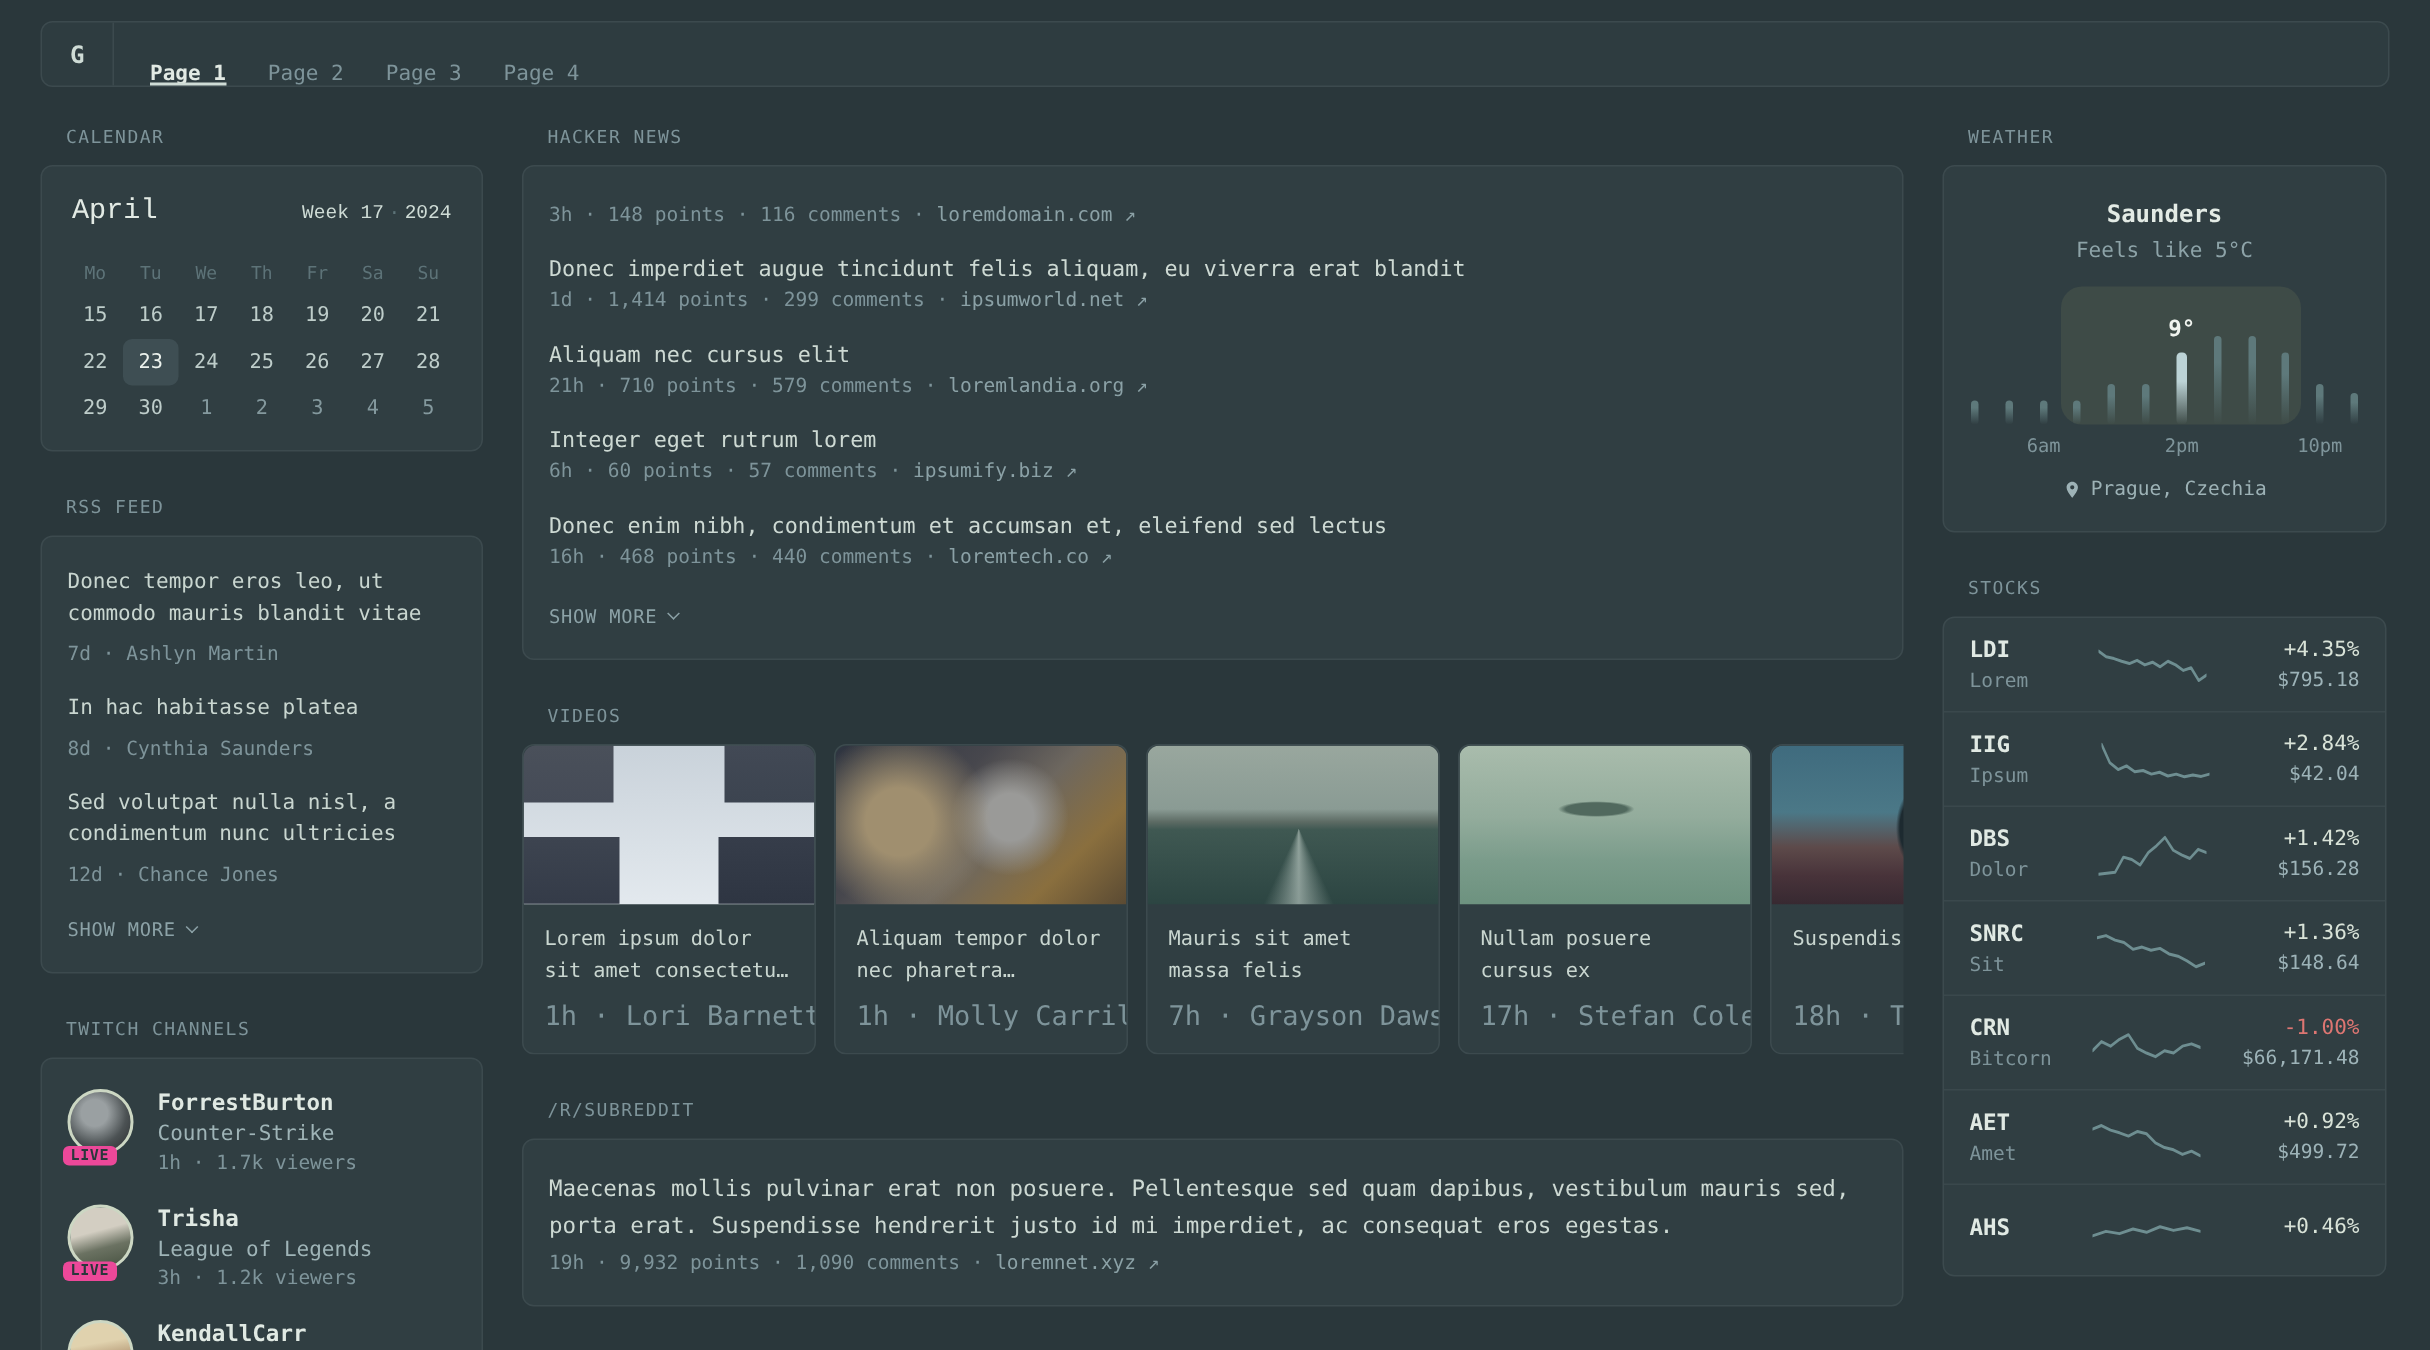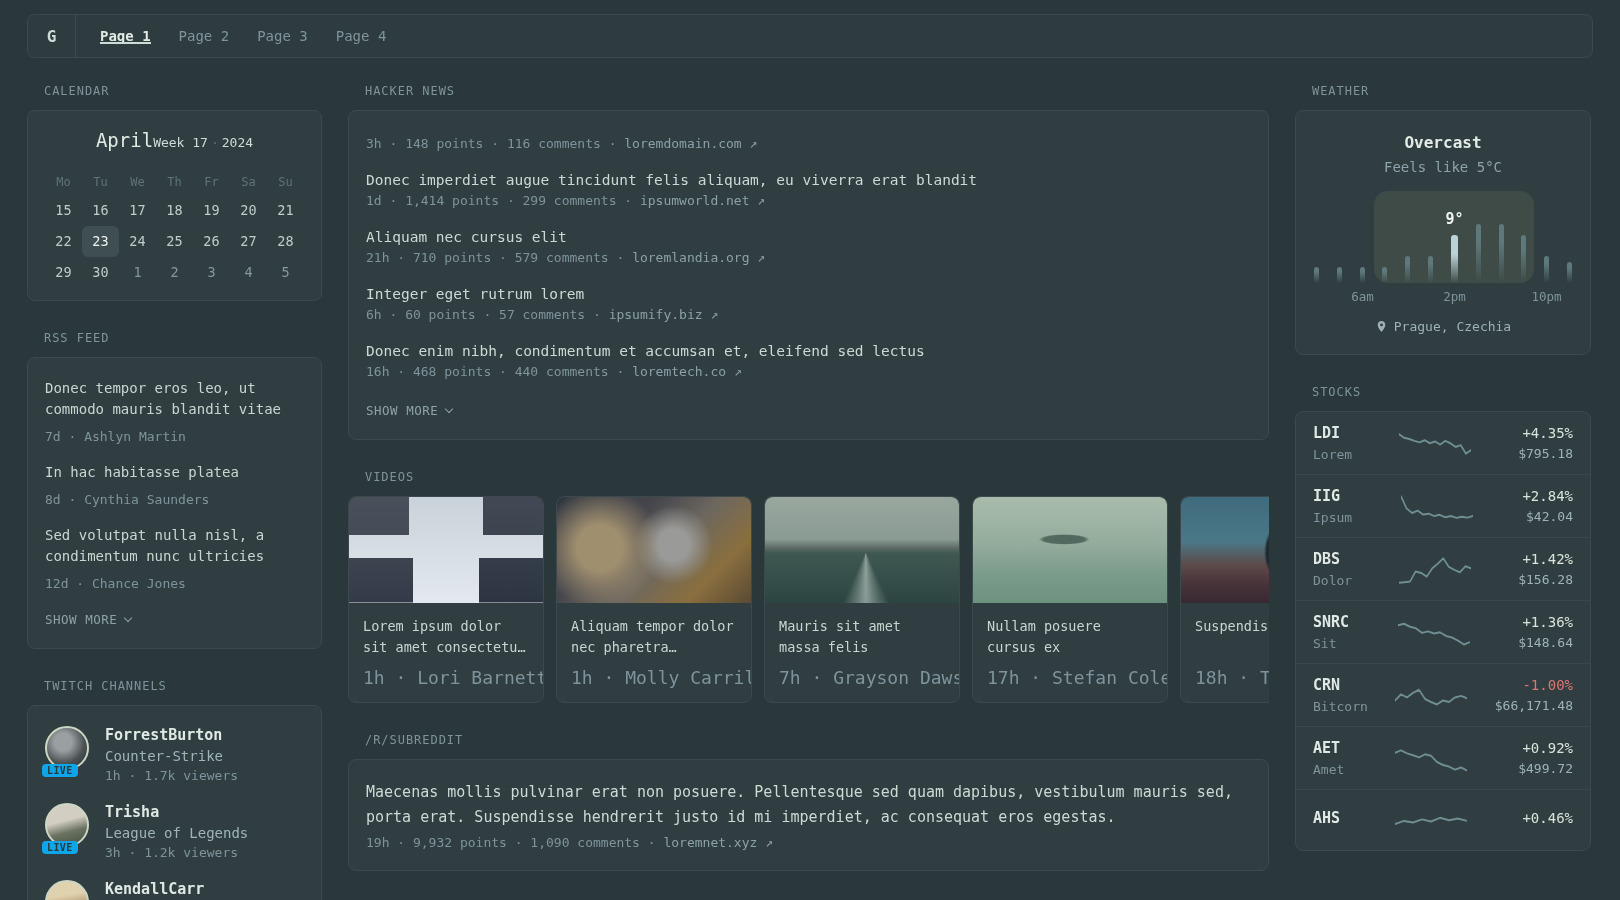--- a/index.html
+++ b/index.html
@@ -11,35 +11,35 @@
   *{box-sizing:border-box;margin:0;padding:0;}
   html,body{width:1620px;height:900px;overflow:hidden;}
   body{background:var(--bg);font-family:"DejaVu Sans Mono","Liberation Mono",monospace;color:var(--txt);}
   .page{width:1620px;height:900px;overflow:hidden;position:relative;}
 
   
   .topbar{margin:14px 27px 0;height:44px;background:var(--panel);border:1px solid var(--border);
     border-radius:8px;display:flex;align-items:stretch;}
   .logo{width:47px;display:flex;align-items:center;justify-content:center;font-size:16px;font-weight:bold;color:#cfdcd6;}
   .topbar .vdiv{width:1px;background:var(--border);}
-  .tabs{display:flex;align-items:center;margin-left:10px;}
+  .tabs{display:flex;align-items:flex-end;margin-left:10px;}
   .tab{position:relative;display:flex;align-items:center;padding:0 12px;margin:0 2px;font-size:14px;
     color:var(--muted);cursor:pointer;}
   .tab.active{color:#e2eae4;font-weight:bold;}
   .tab.active::after{content:"";position:absolute;left:12px;right:12px;bottom:0;height:2px;background:#cfdcd6;}
 
   
   .grid{display:grid;grid-template-columns:295px 921px 296px;column-gap:26px;margin:26px 27px 0;align-items:start;}
   .sec-label{font-size:12px;letter-spacing:.08em;color:var(--muted);margin:0 0 12px 17px;}
   .widget{margin-bottom:30px;}
   .card{background:var(--card);border:1px solid var(--border);border-radius:8px;}
 
   
   .cal{padding:18px 17px 12px;}
-  .cal-head{display:flex;justify-content:center;align-items:baseline;padding:0 3px;}
+  .cal-head{display:flex;justify-content:space-between;align-items:baseline;padding:0 3px;font-family:Liberation Mono, monospace;}
   .cal-month{font-size:19px;color:#e2eae4;}
   .cal-week{font-size:13px;color:#cfdcd6;}
   .cal-week .dot{color:var(--faint);margin:0 3px;}
   .cal-grid{display:grid;grid-template-columns:repeat(7,1fr);margin-top:18px;row-gap:0;}
   .cal-dow{font-size:12px;color:var(--faint);text-align:center;height:26px;line-height:26px;}
   .cal-day{font-size:13.5px;color:#becdca;text-align:center;height:31px;line-height:31px;border-radius:6px;}
   .cal-day.outside{color:#84999e;}
   .cal-day.selected{background:#3e4e53;color:#ecf2ed;}
 
   
@@ -52,21 +52,21 @@
   .chev{display:inline-block;width:6px;height:6px;border-right:1.5px solid currentColor;border-bottom:1.5px solid currentColor;
     transform:rotate(45deg);margin-left:8px;margin-top:-4px;}
 
   
   .tw-item{display:flex;margin-bottom:20px;}
   .tw-avwrap{position:relative;width:46px;height:46px;flex:0 0 46px;margin-right:14px;}
   .tw-av{width:44px;height:44px;border-radius:50%;border:2px solid #ccd7c3;}
   .av-forrest{background:radial-gradient(circle at 40% 35%,#9aa0a2 0 25%,#4c5254 60%,#26292b 100%);}
   .av-trisha{background:linear-gradient(165deg,#d3cec2 0 40%,#6b7262 65%,#45503f 100%);}
   .av-kendall{background:linear-gradient(170deg,#e0d2ae 0 35%,#b59a77 60%,#77593d 100%);}
-  .tw-live{position:absolute;left:-3px;bottom:-5px;background:#0ea5e9;color:#2a373b;font-size:10px;font-weight:bold;
+  .tw-live{position:absolute;left:-3px;bottom:-5px;background:#ec4899;color:#2a373b;font-size:10px;font-weight:bold;
     letter-spacing:.04em;padding:1px 5px;border-radius:4px;}
   .tw-name{font-size:15px;font-weight:bold;color:#e0e9e3;cursor:pointer;}
   .tw-game{font-size:14px;color:#9fb4b7;margin-top:4px;}
   .tw-meta{font-size:13px;color:var(--muted);margin-top:4px;}
 
   
   .hn-item{margin-bottom:21px;}
   .hn-title{font-size:14.5px;color:#cdd9d3;white-space:nowrap;cursor:pointer;}
   .hn-meta{font-size:13px;color:var(--muted);margin-top:5px;}
   .hn-domain{color:#8ba1a6;cursor:pointer;}
@@ -329,21 +329,21 @@
           </div>
       </div>
 
     </div>
 
     <div class="col">
 
       <div class="widget">
         <div class="sec-label">WEATHER</div>
         <div class="card weather">
-          <div class="w-cond">Overcast</div>
+          <div class="w-cond">Saunders</div>
           <div class="w-feels">Feels like 5°C</div>
           <div class="w-chart" id="w-chart">
               <div class="w-day" style="left: calc(27.2727% - 9.86364px); width: calc(54.5455% + 19.2727px);"></div>
               <div class="w-bars">
                 <div class="w-bar" style="height: 16px;"></div>
                 <div class="w-bar" style="height: 16px;"></div>
                 <div class="w-bar" style="height: 16px;"></div>
                 <div class="w-bar" style="height: 16px;"></div>
                 <div class="w-bar" style="height: 27px;"></div>
                 <div class="w-bar" style="height: 27px;"></div>

